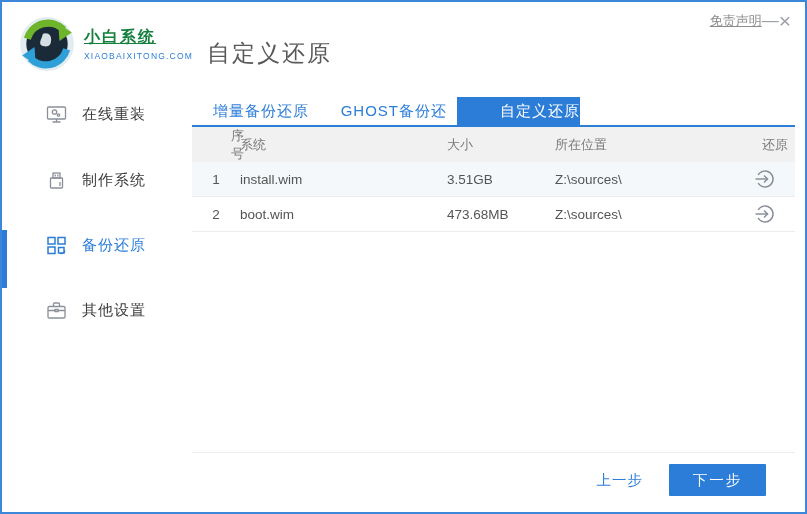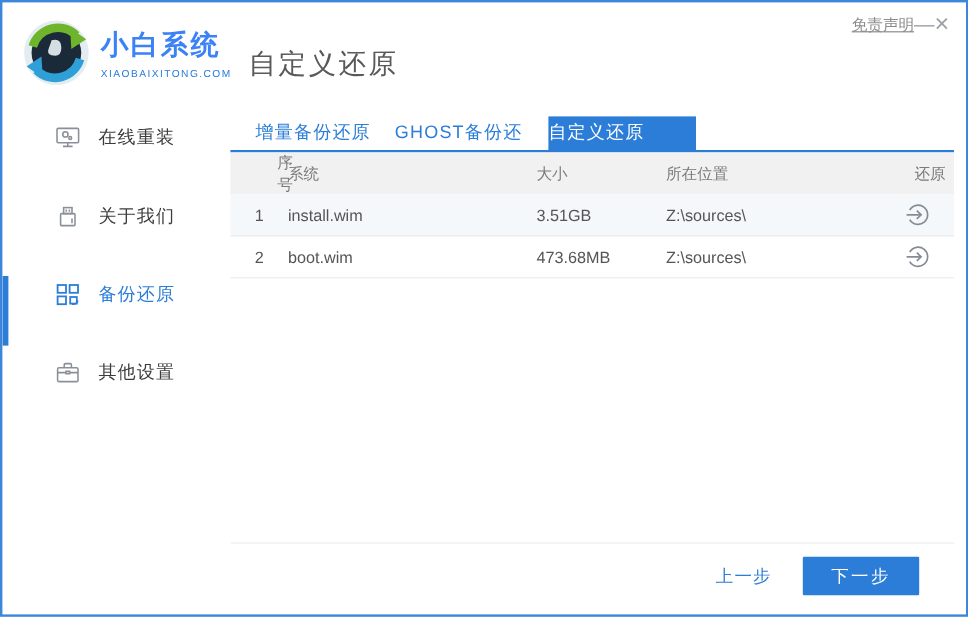--- a/index.html
+++ b/index.html
@@ -5,39 +5,39 @@
   * { margin:0; padding:0; box-sizing:border-box; }
   body { background:#cfd6dd; font-family:"Liberation Sans", sans-serif; }
   .window{
     position:relative; width:807px; height:514px; background:#fff;
     border:2px solid #3d87da; overflow:hidden;
   }
   
   .logo-wrap{ position:absolute; left:16px; top:13px; display:flex; align-items:center; }
   .logo-icon{ width:58px; height:58px; }
   .brand-block{ margin-left:8px; }
-  .brand-name{ font-size:23px; font-weight:bold; color:#3b82f6; letter-spacing:2px; }
+  .brand-name{ font-size:16px; font-weight:bold; color:#15803d; letter-spacing:2px;text-decoration:underline; }
   .brand-domain{ font-size:8.5px; color:#2b7dd8; letter-spacing:1.2px; margin-top:3px; }
   .page-title{ position:absolute; left:205px; top:36px; font-size:23px; color:#595959; letter-spacing:2px; }
   .win-controls{ position:absolute; top:8px; right:14px; display:flex; align-items:center; }
   .disclaimer{ font-size:13px; color:#8c8c8c; text-decoration:underline; cursor:pointer; }
   .win-btn{ font-size:17px; color:#9aa0a6; cursor:pointer; line-height:1; }
   .win-btn.close{ font-size:21px; }
   
   .sidebar{ position:absolute; left:0; top:72px; width:185px; bottom:0;text-decoration:underline; }
   .side-item{ position:absolute; left:0; width:185px; height:40px; display:flex; align-items:center;
               padding-left:44px; cursor:pointer; }
   .side-item .icon{ width:21px; height:21px; display:inline-flex; }
   .side-item .lbl{ margin-left:15px; font-size:15px; color:#3c3c3c; letter-spacing:1px; }
   .side-item.active .lbl{ color:#2b7dd8; }
   .active-bar{ position:absolute; left:0; top:228px; width:5px; height:58px; background:#2b7dd8; }
   
   .tabs-underline{ position:absolute; left:190px; top:123px; width:603px; height:2px; background:#2b7dd8; }
   .tab{ position:absolute; top:95px; height:28px; line-height:28px; font-size:15px; color:#2b7dd8;
-        text-align:left; cursor:pointer; letter-spacing:1px; }
+        text-align:right; cursor:pointer; letter-spacing:1px; }
   .tab1{ left:211px; width:96px; }
   .tab2{ left:327px; width:118px; }
   .tab3{ left:455px; width:123px; background:#2b7dd8; color:#fff; }
   
   .table{ position:absolute; left:190px; top:125px; width:603px; }
   .trow{ display:grid; grid-template-columns:48px 207px 108px 180px 60px; align-items:center; height:35px; }
   .thead{ background:#f1f1f1; color:#7a7a7a; font-size:13px; }
   .tbody-row{ font-size:13.5px; color:#555; border-bottom:1px solid #ececec; cursor:pointer; }
   .tbody-row.alt{ background:#f5f8fb; }
   .c-idx-h{ padding-left:9px;margin-left:30px; }
@@ -97,21 +97,21 @@
     </div>
 
     <div class="side-item" style="top:86px">
       <span class="icon">
         <svg viewBox="0 0 21 21" fill="none" stroke="#8a9099" stroke-width="1.3">
           <rect x="4.5" y="8" width="12" height="10" rx="0.8"></rect>
           <rect x="7" y="3" width="7" height="5"></rect>
           <path d="M9.2 4.5 v2 M11.8 4.5 v2 M14 12 v4"></path>
         </svg>
       </span>
-      <span class="lbl">关于我们</span>
+      <span class="lbl">制作系统</span>
     </div>
 
     <div class="side-item active" style="top:151px">
       <span class="icon">
         <svg viewBox="0 0 21 21" fill="none" stroke="#2b7dd8" stroke-width="1.5">
           <rect x="2" y="2.5" width="7" height="6.5"></rect>
           <rect x="12" y="2.5" width="7" height="6.5"></rect>
           <rect x="2" y="12" width="7" height="6.5"></rect>
           <rect x="12.5" y="12.5" width="5.5" height="5.5"></rect>
           <path d="M14 18.5 a4 4 0 0 0 5 -3" stroke-width="1.2"></path>

